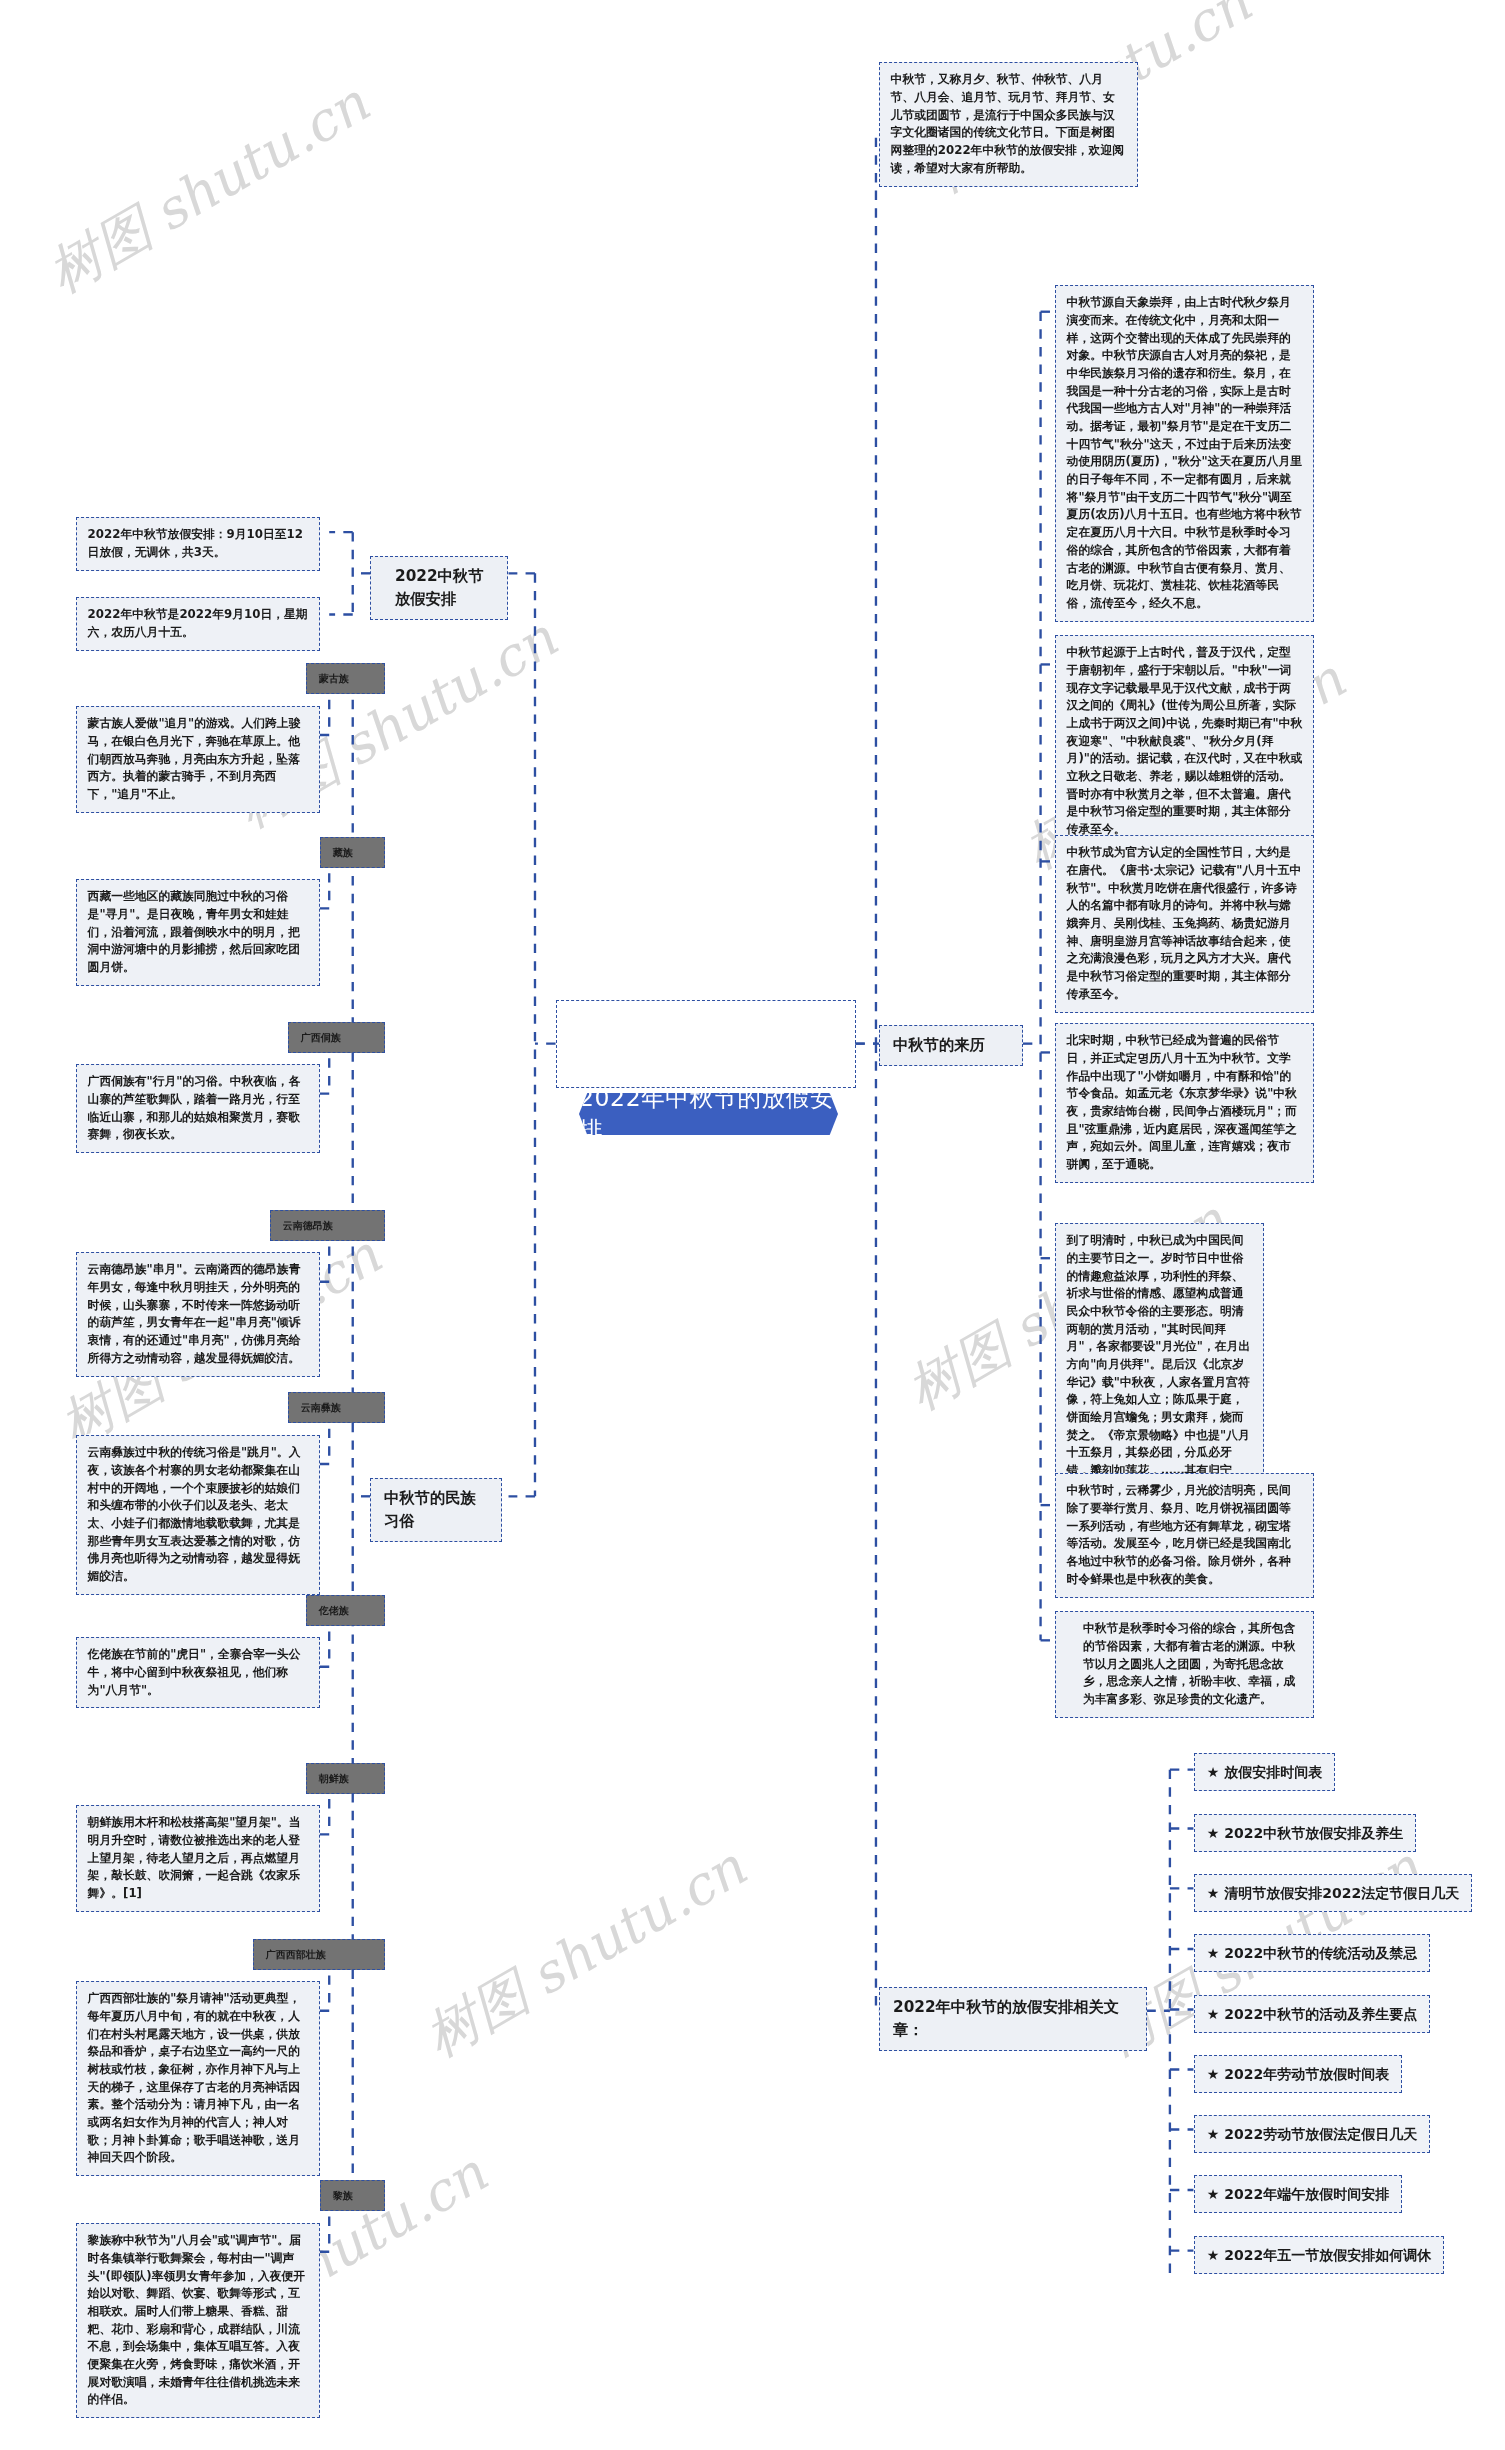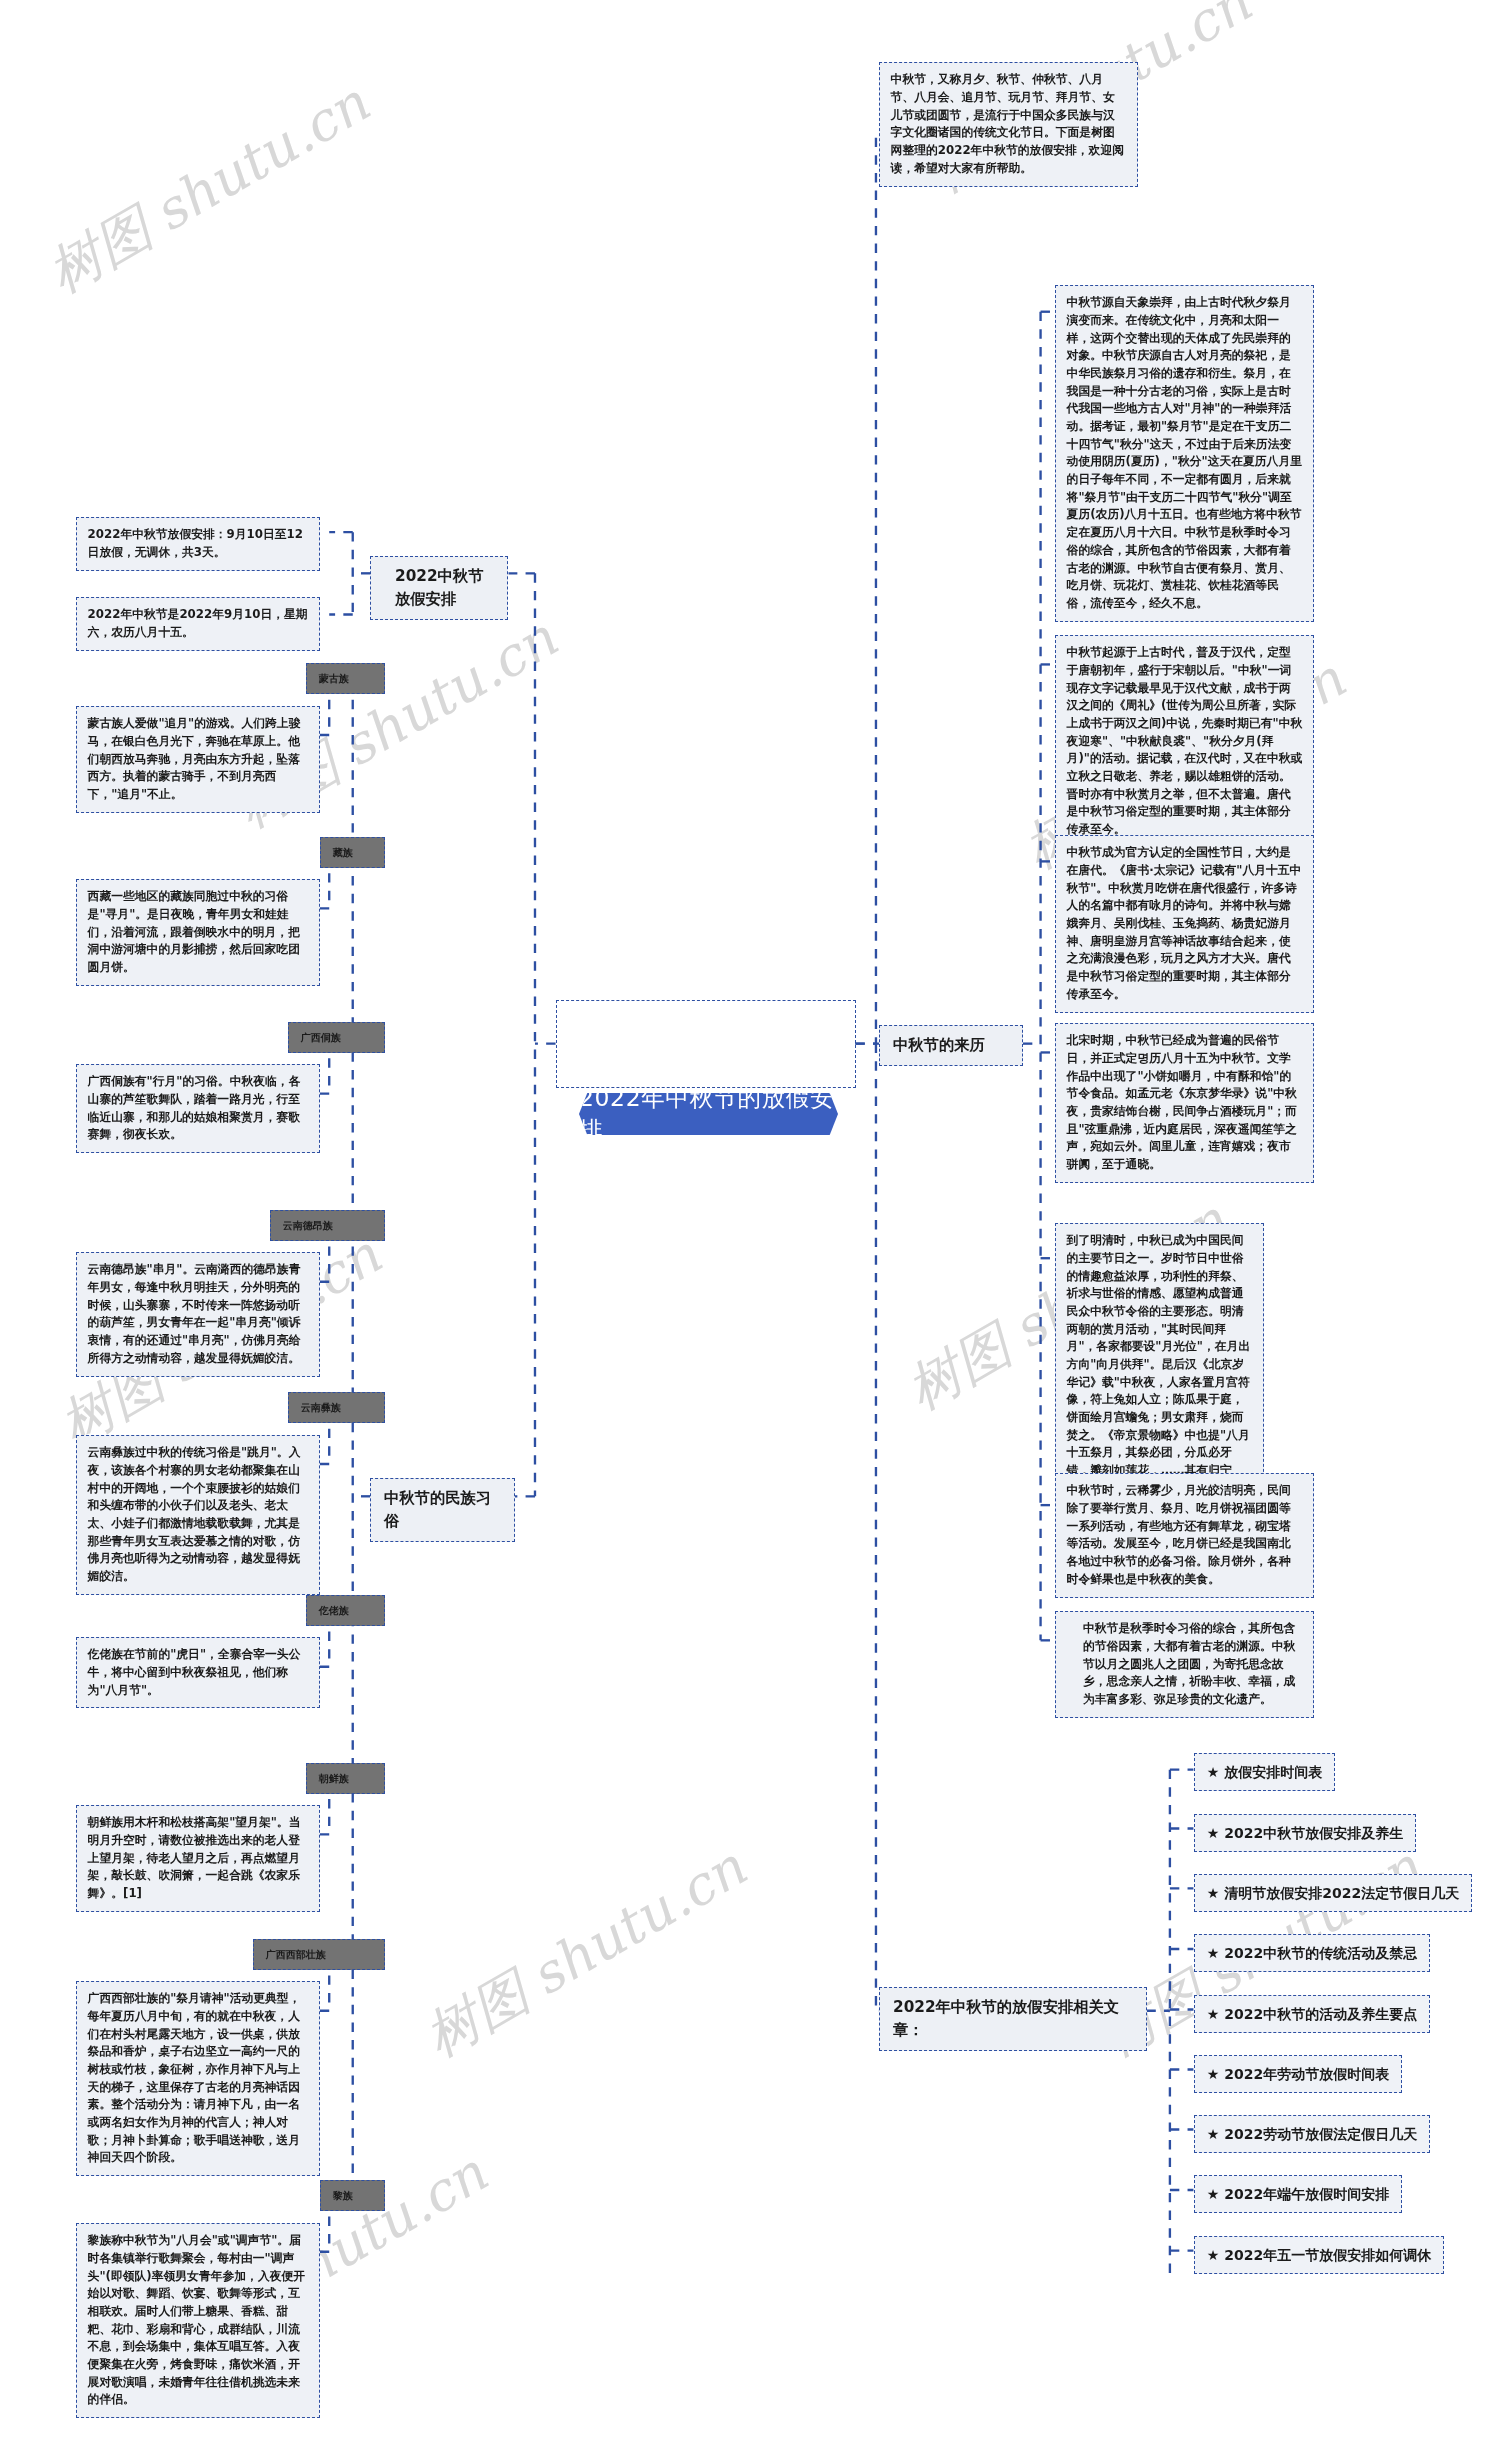--- a/index.html
+++ b/index.html
@@ -165,21 +165,21 @@
     <span>2022中秋节放假安排</span>
   </div>
 
   <div class="node body-text" style="left:76px; top:517px; width:244px;">
     <span>2022年中秋节放假安排：9月10日至12日放假，无调休，共3天。</span>
   </div>
   <div class="node body-text" style="left:76px; top:597px; width:244px;">
     <span>2022年中秋节是2022年9月10日，星期六，农历八月十五。</span>
   </div>
 
-  <div class="node label" style="left:370px; top:1478px; width:145px;">
+  <div class="node label" style="left:370px; top:1478px; width:132px;">
     <span>中秋节的民族习俗</span>
   </div>
 
   <div class="node small-label" style="left:306px; top:663px; width:79px;">
     <span>蒙古族</span>
   </div>
   <div class="node body-text" style="left:76px; top:706px; width:244px;">
     <span>蒙古族人爱做"追月"的游戏。人们跨上骏马，在银白色月光下，奔驰在草原上。他们朝西放马奔驰，月亮由东方升起，坠落西方。执着的蒙古骑手，不到月亮西下，"追月"不止。</span>
   </div>
 

